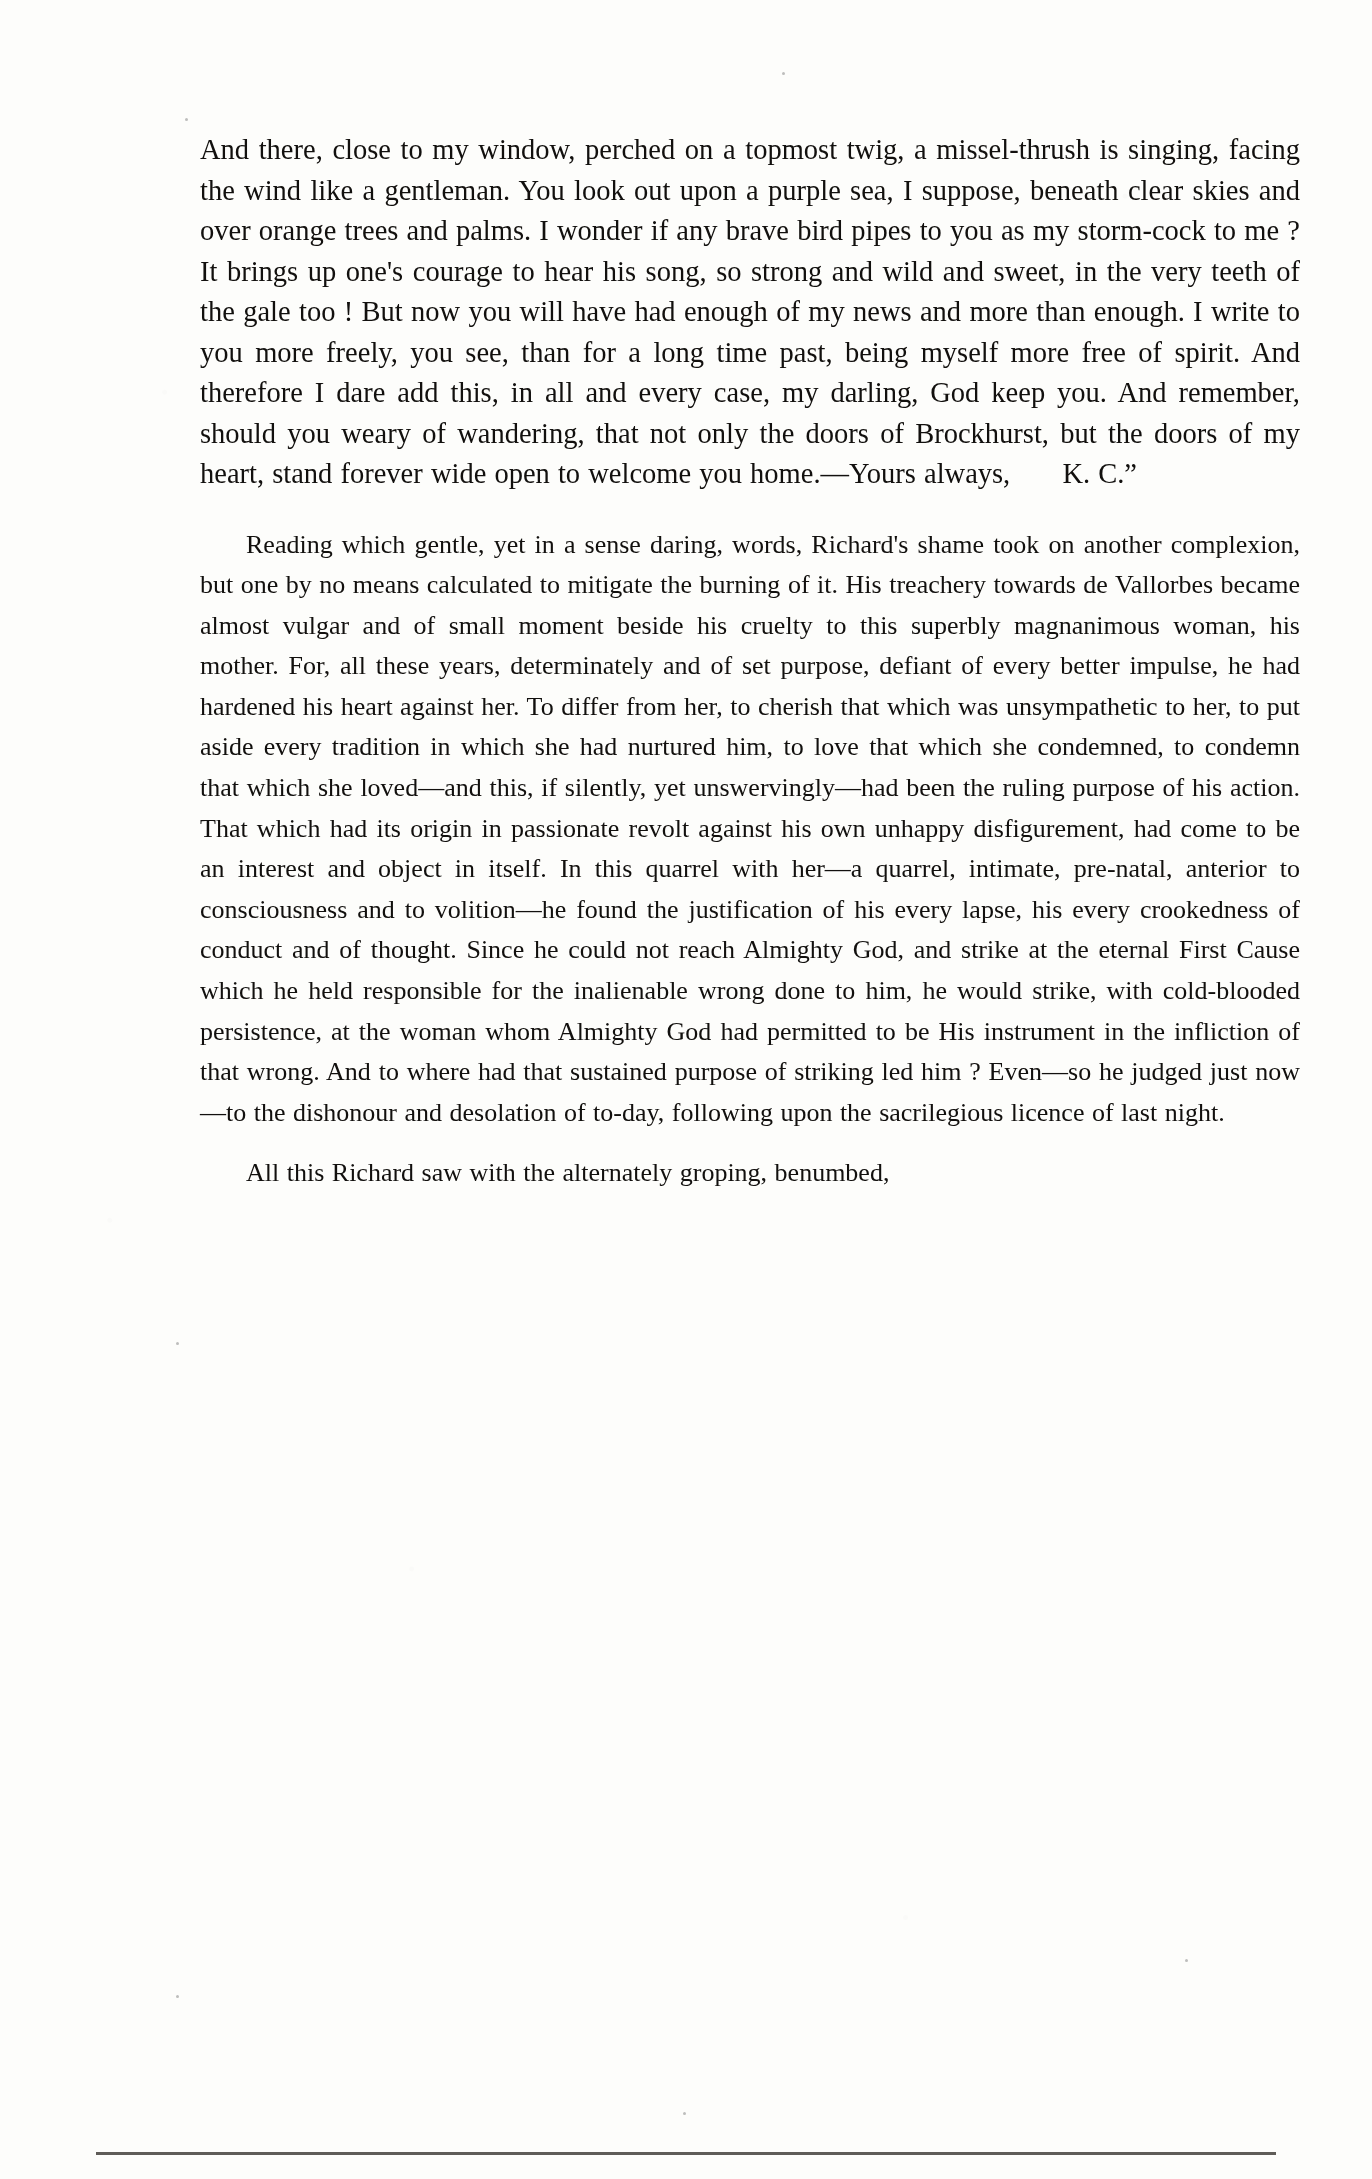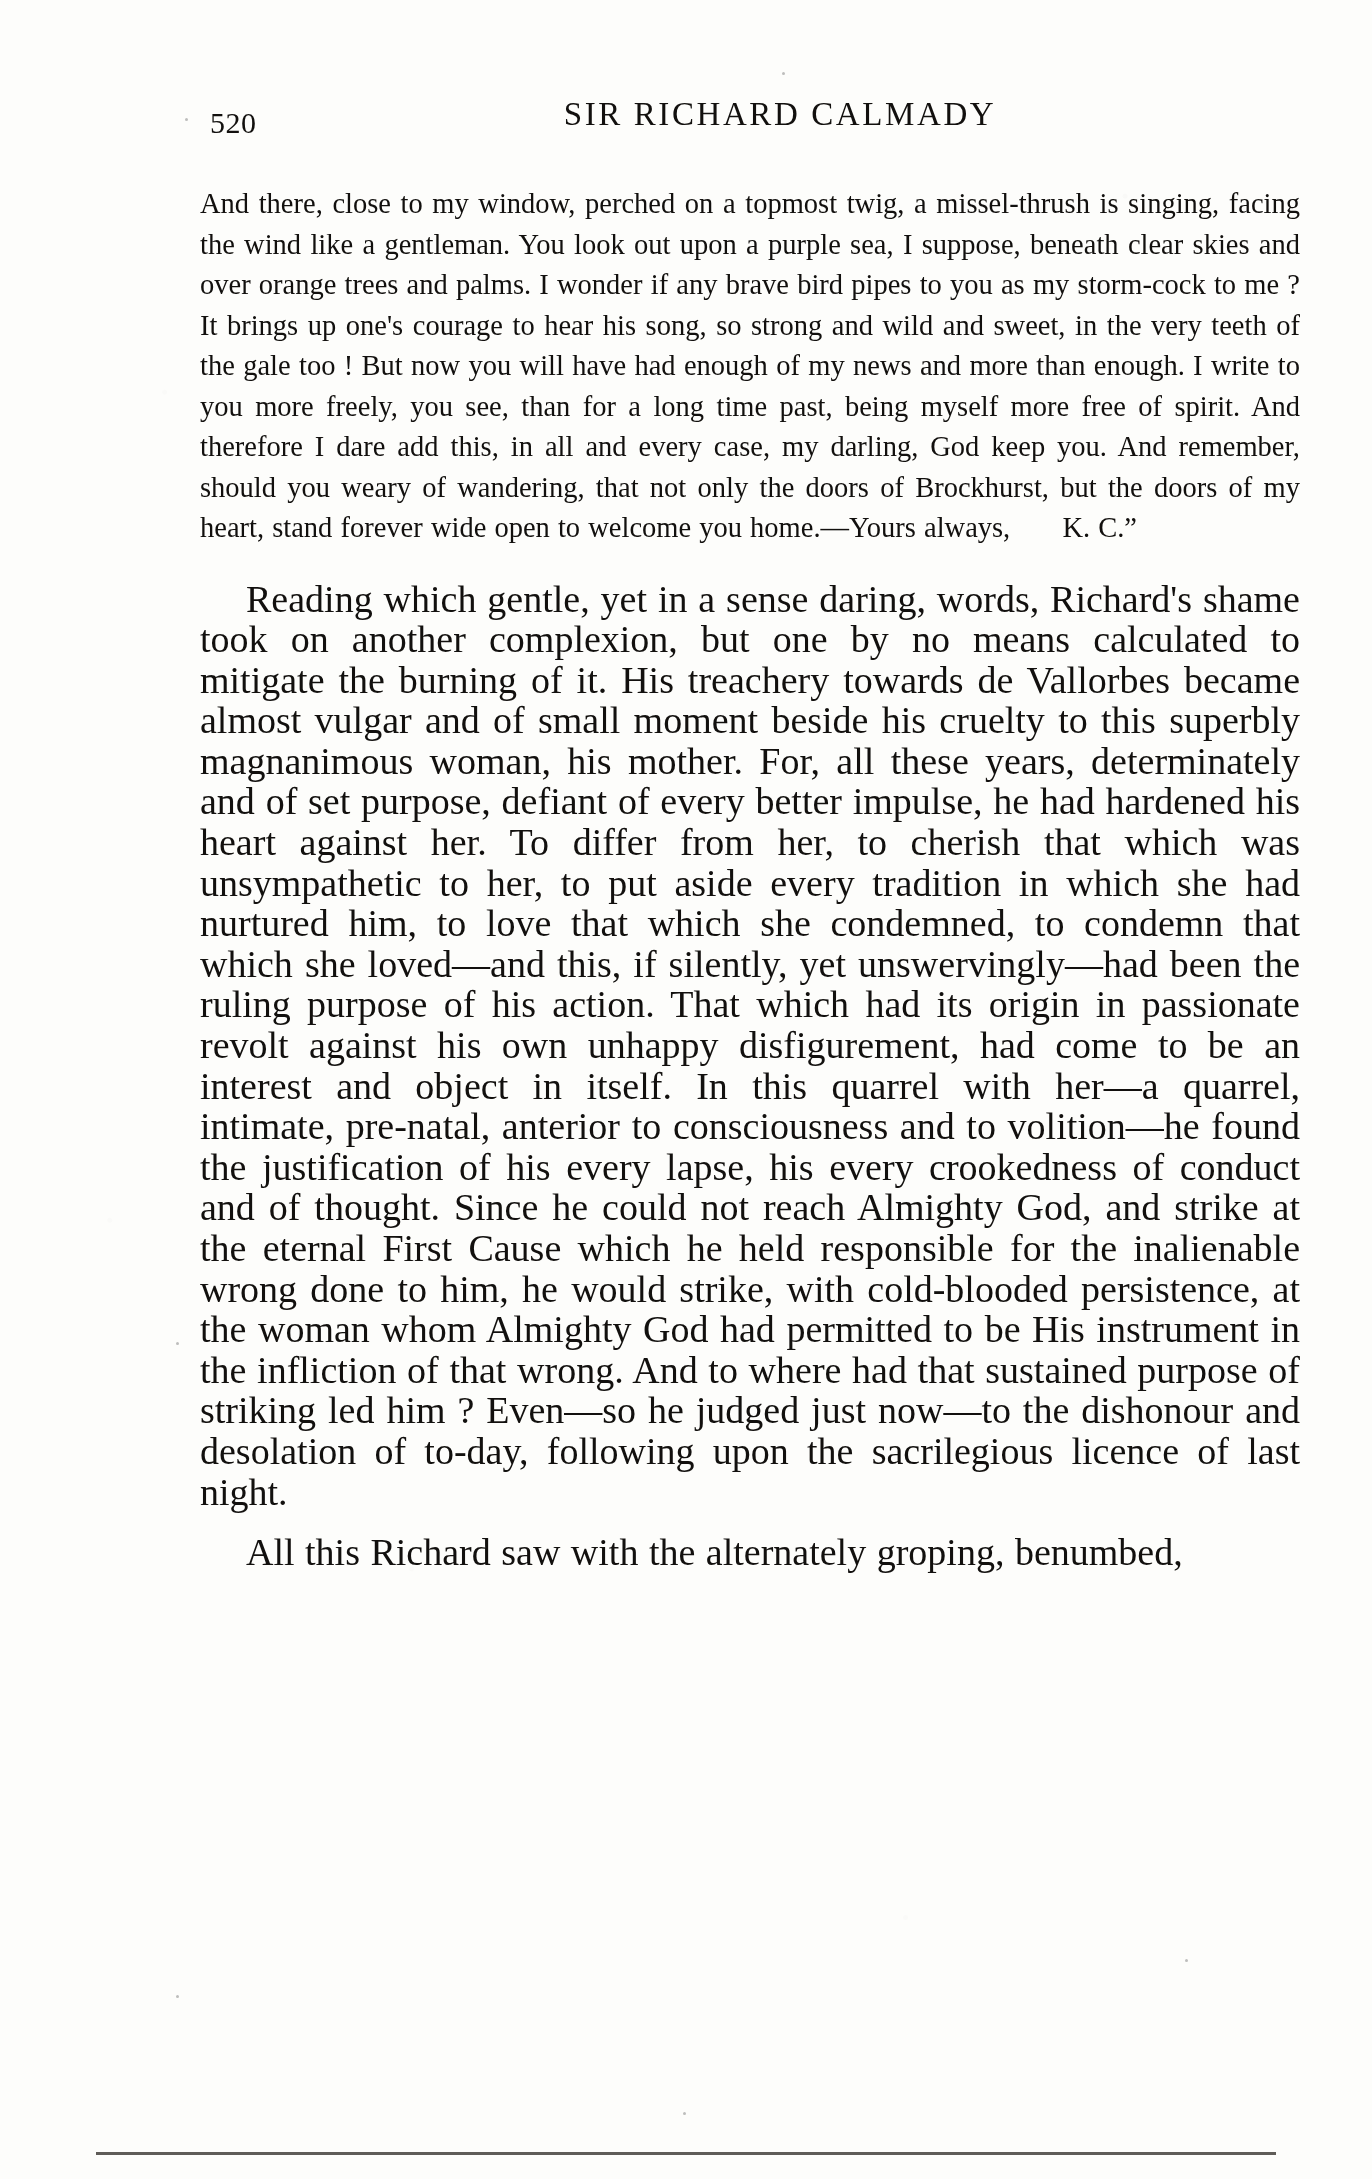--- a/index.html
+++ b/index.html
@@ -63,21 +63,21 @@
     text-align: justify;
     text-justify: inter-word;
     word-spacing: 1px;
   }
   .sig {
     display: inline-block;
     margin-left: 44px;
   }
   .para {
     margin-top: 30px;
-    font-size: 38px;
+    font-size: 26px;
     line-height: 40.6px;
     text-align: justify;
     text-justify: inter-word;
     text-indent: 46px;
     word-spacing: 1px;
   }
   .para.tight {
     margin-top: 20px;
   }
   .footer-rule {
@@ -105,24 +105,20 @@
 
   <span class="edge-mark" style="left:185px; top:118px;"></span>
   <span class="edge-mark" style="left:782px; top:72px;"></span>
   <span class="edge-mark" style="left:176px; top:1342px;"></span>
   <span class="edge-mark" style="left:1185px; top:1959px;"></span>
   <span class="edge-mark" style="left:683px; top:2112px;"></span>
   <span class="edge-mark" style="left:176px; top:1995px;"></span>
 
   <div class="content">
 
-    <div class="running-head">
-      <div class="folio">520</div>
-      <div class="head-title">SIR RICHARD CALMADY</div>
-    </div>
 
     <div class="body-block">
       <span>And there, close to my window, perched on a topmost twig, a missel-thrush is singing, facing the wind like a gentleman. You look out upon a purple sea, I suppose, beneath clear skies and over orange trees and palms.  I wonder if any brave bird pipes to you as my storm-cock to me ?  It brings up one's courage to hear his song, so strong and wild and sweet, in the very teeth of the gale too !  But now you will have had enough of my news and more than enough.  I write to you more freely, you see, than for a long time past, being myself more free of spirit.  And therefore I dare add this, in all and every case, my darling, God keep you.  And remember, should you weary of wandering, that not only the doors of Brockhurst, but the doors of my heart, stand forever wide open to welcome you home.—Yours always,</span>
       <span class="sig">K. C.”</span>
     </div>
 
     <div class="para">Reading which gentle, yet in a sense daring, words, Richard's shame took on another complexion, but one by no means calculated to mitigate the burning of it.  His treachery towards de Vallorbes became almost vulgar and of small moment beside his cruelty to this superbly magnanimous woman, his mother. For, all these years, determinately and of set purpose, defiant of every better impulse, he had hardened his heart against her. To differ from her, to cherish that which was unsympathetic to her, to put aside every tradition in which she had nurtured him, to love that which she condemned, to condemn that which she loved—and this, if silently, yet unswervingly—had been the ruling purpose of his action.  That which had its origin in passionate revolt against his own unhappy disfigurement, had come to be an interest and object in itself.  In this quarrel with her—a quarrel, intimate, pre-natal, anterior to consciousness and to volition—he found the justification of his every lapse, his every crookedness of conduct and of thought.  Since he could not reach Almighty God, and strike at the eternal First Cause which he held responsible for the inalienable wrong done to him, he would strike, with cold-blooded persistence, at the woman whom Almighty God had permitted to be His instrument in the infliction of that wrong.  And to where had that sustained purpose of striking led him ?  Even—so he judged just now—to the dishonour and desolation of to-day, following upon the sacrilegious licence of last night.</div>
     <div class="para tight">All this Richard saw with the alternately groping, benumbed,</div>
 
   </div>

